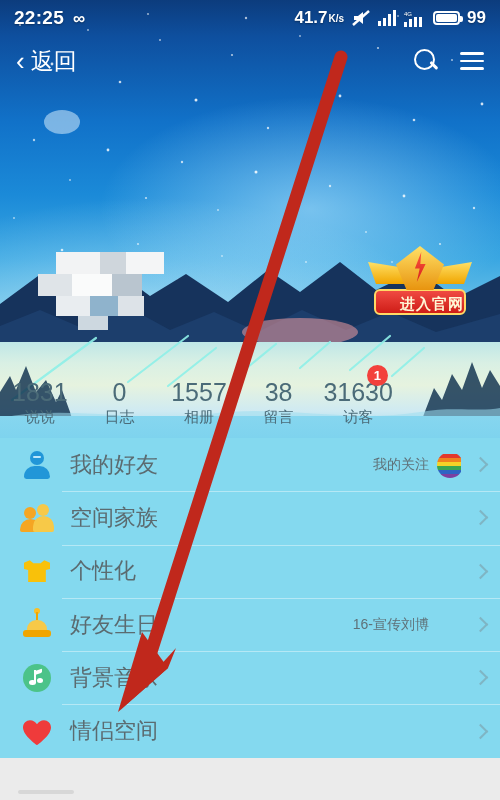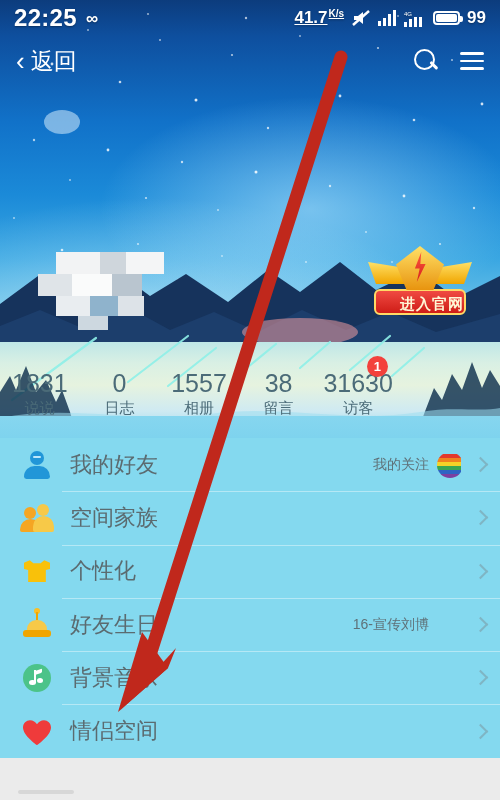--- a/index.html
+++ b/index.html
@@ -35,24 +35,24 @@
   .meteors { position:absolute; left:0; top:0; width:500px; height:438px; }
 
   
   .statusbar {
     position:absolute; left:0; top:0; width:500px; height:36px;
     display:flex; align-items:center; justify-content:space-between;
     padding:0 14px; color:#fff; z-index:30;
     text-shadow:0 1px 2px rgba(0,0,0,.35);
   }
   .sb-left { display:flex; align-items:center; gap:9px; }
-  .sb-time { font-size:24px; font-weight:bold; letter-spacing:.3px; }
+  .sb-time { font-size:19px; font-weight:bold; letter-spacing:.3px; }
   .sb-inf { font-size:17px; font-weight:bold; line-height:1; }
   .sb-right { display:flex; align-items:center; gap:7px; }
-  .sb-speed { font-size:17px; font-weight:bold; display:flex; align-items:flex-start;text-decoration:underline; }
+  .sb-speed { font-size:17px; font-weight:bold; display:flex; align-items:center; }
   .sb-speed .unit { font-size:10px; margin-left:1px; font-weight:bold; }
   .sb-batt-num { font-size:17px; font-weight:bold; }
   .battery { width:27px; height:14px; border:2px solid #fff; border-radius:4px; position:relative; }
   .battery:after { content:""; position:absolute; right:-5px; top:3px; width:3px; height:6px; background:#fff; border-radius:0 2px 2px 0; }
   .battery i { position:absolute; left:1px; top:1px; bottom:1px; width:90%; background:#fff; border-radius:2px; display:block; }
 
   
   .navbar {
     position:absolute; left:0; top:36px; width:500px; height:50px;
     display:flex; align-items:center; justify-content:space-between;
@@ -120,21 +120,21 @@
   .gb-pill {
     margin:-3px auto 0; width:92px; height:26px; line-height:25px;
     background:linear-gradient(#f04a42,#cf1d17);
     border:2px solid #ffd966; border-radius:6px;
     color:#fff7d6; font-size:15px; font-weight:bold; letter-spacing:1px;
   }
 
   
   .stats {
     position:absolute; left:0; top:370px; width:398px; height:66px;
-    display:flex; align-items:flex-start; z-index:21;
+    display:flex; align-items:center; z-index:21;
   }
   .stat { flex:1; text-align:center; position:relative; cursor:pointer; }
   .stat .num { font-size:25px; color:#4b6b78; font-weight:500; line-height:1.05; }
   .stat .lbl { font-size:15px; color:#4b6b78; margin-top:3px; }
   .stat-badge {
     position:absolute; right:10px; top:-14px; min-width:21px; height:21px;
     background:#f3413c; color:#fff; border-radius:11px; font-size:13px;
     line-height:21px; text-align:center; padding:0 4px; font-weight:bold;
   }
 

